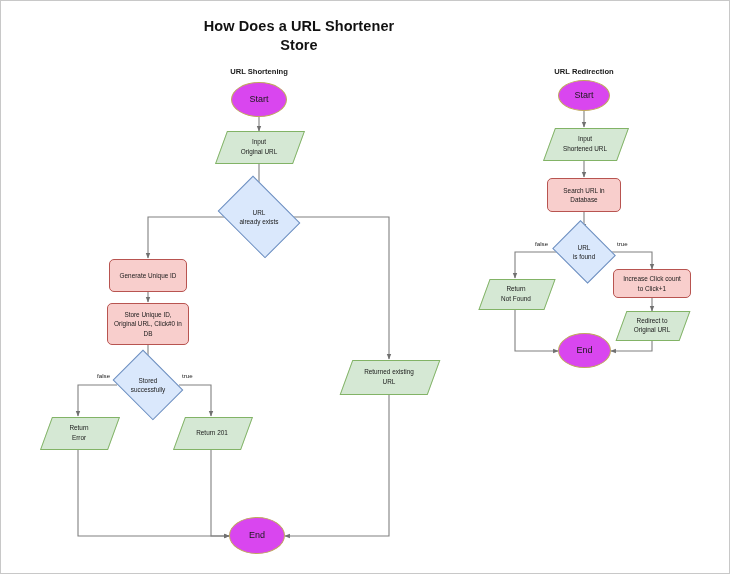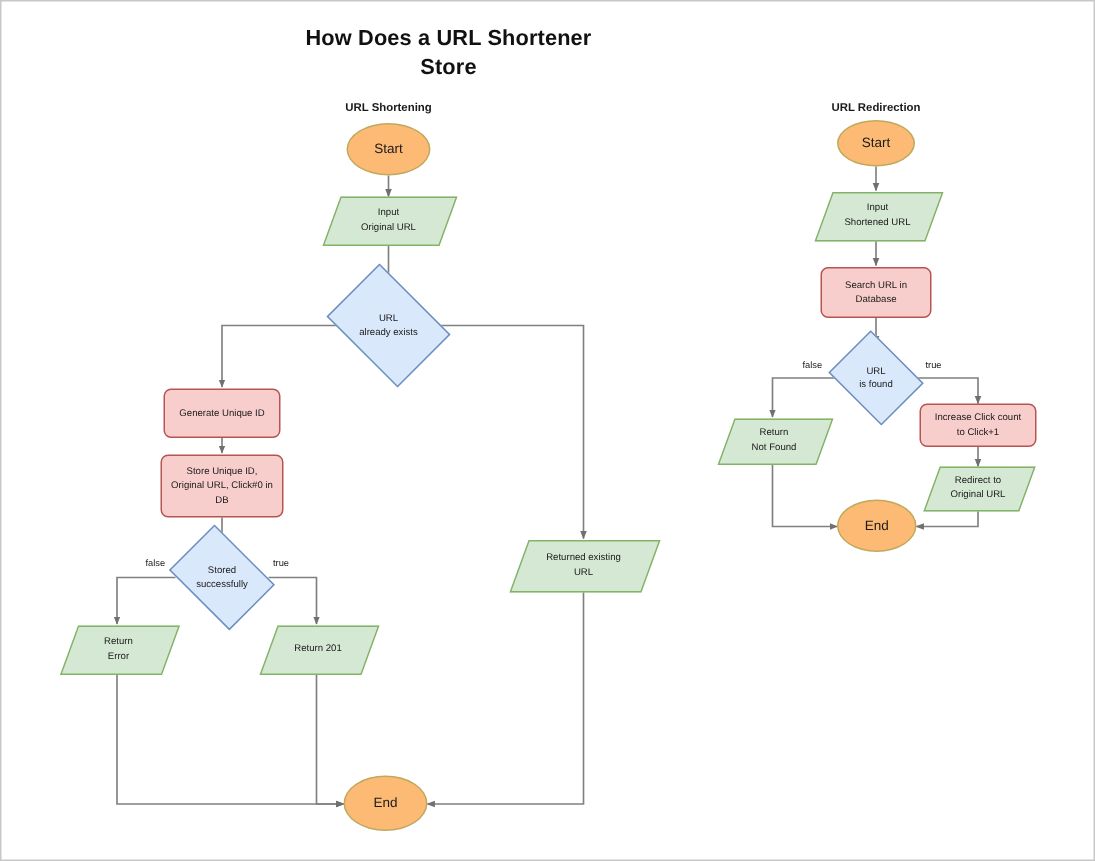--- a/index.html
+++ b/index.html
@@ -62,21 +62,21 @@
     z-index: 2;
   }
   .node .lbl {
     position: relative;
     z-index: 3;
     padding: 0 3px;
     white-space: pre-line;
   }
   
   .n-term {
-    background: #fdba74;
+    background: #d946ef;
     border: 1px solid #c0a95c;
     border-radius: 50%;
     font-size: 9px;
   }
   
   .n-proc {
     background: #f8cecc;
     border: 1px solid #b85450;
     border-radius: 5px;
   }

